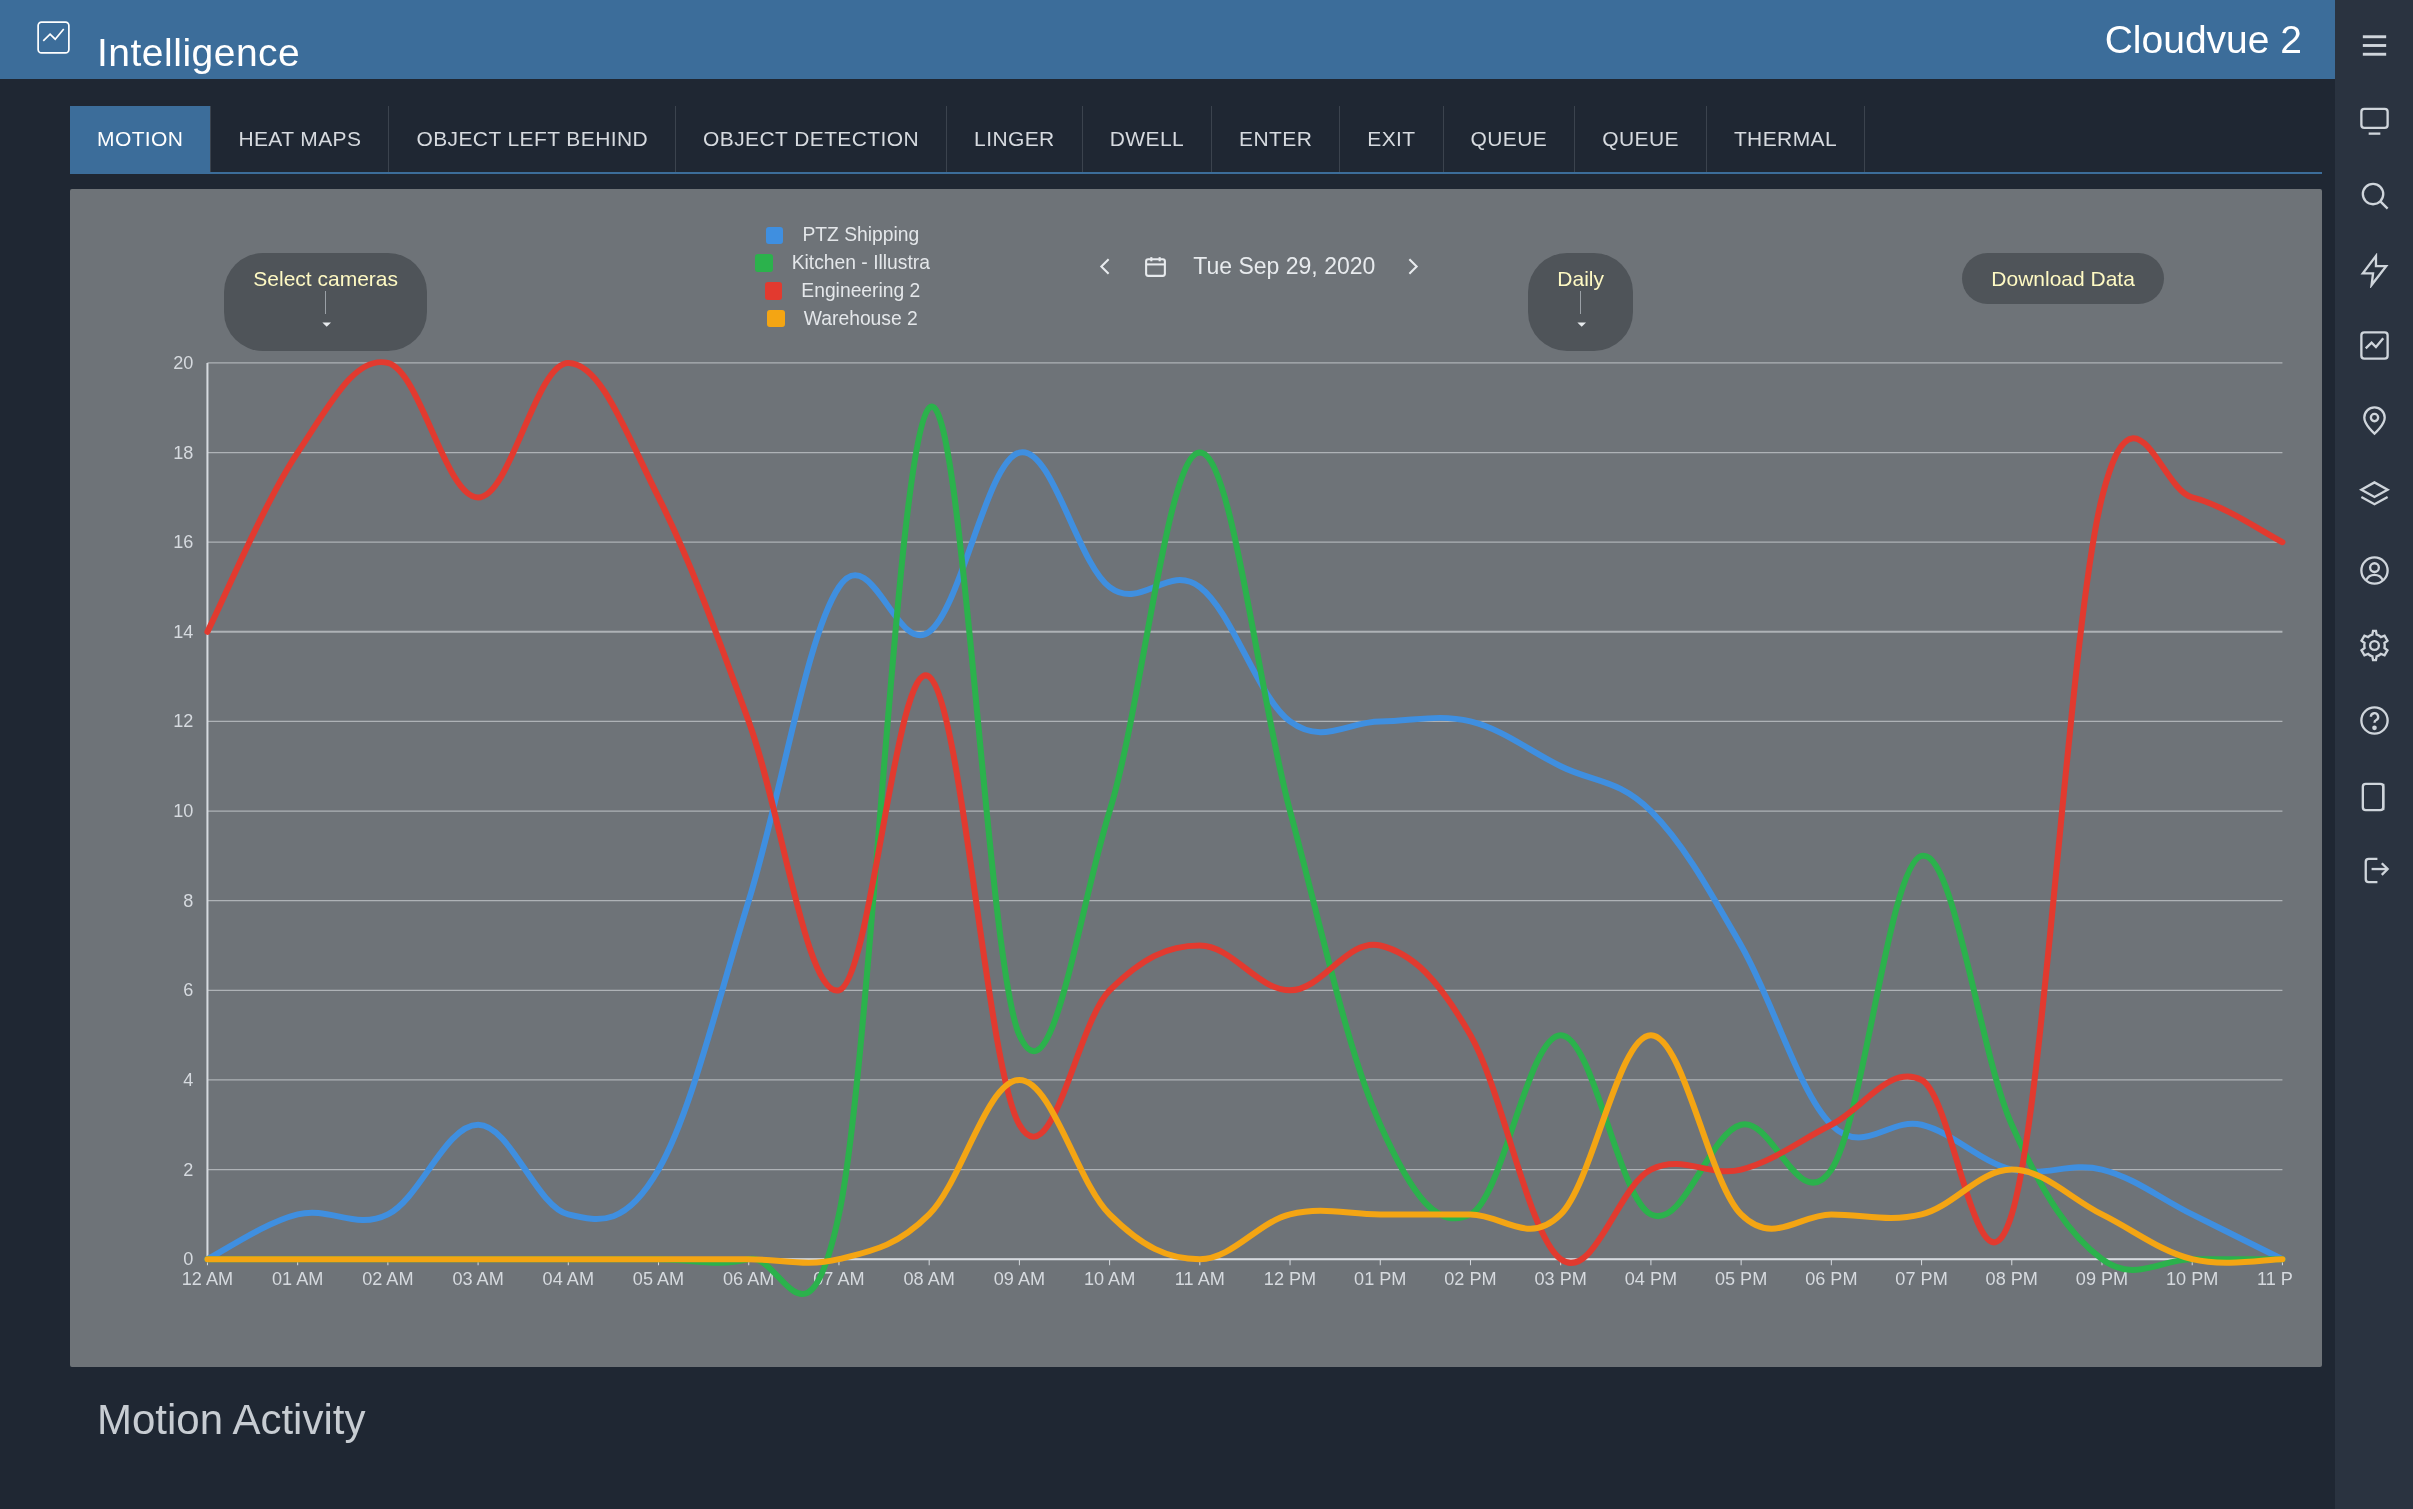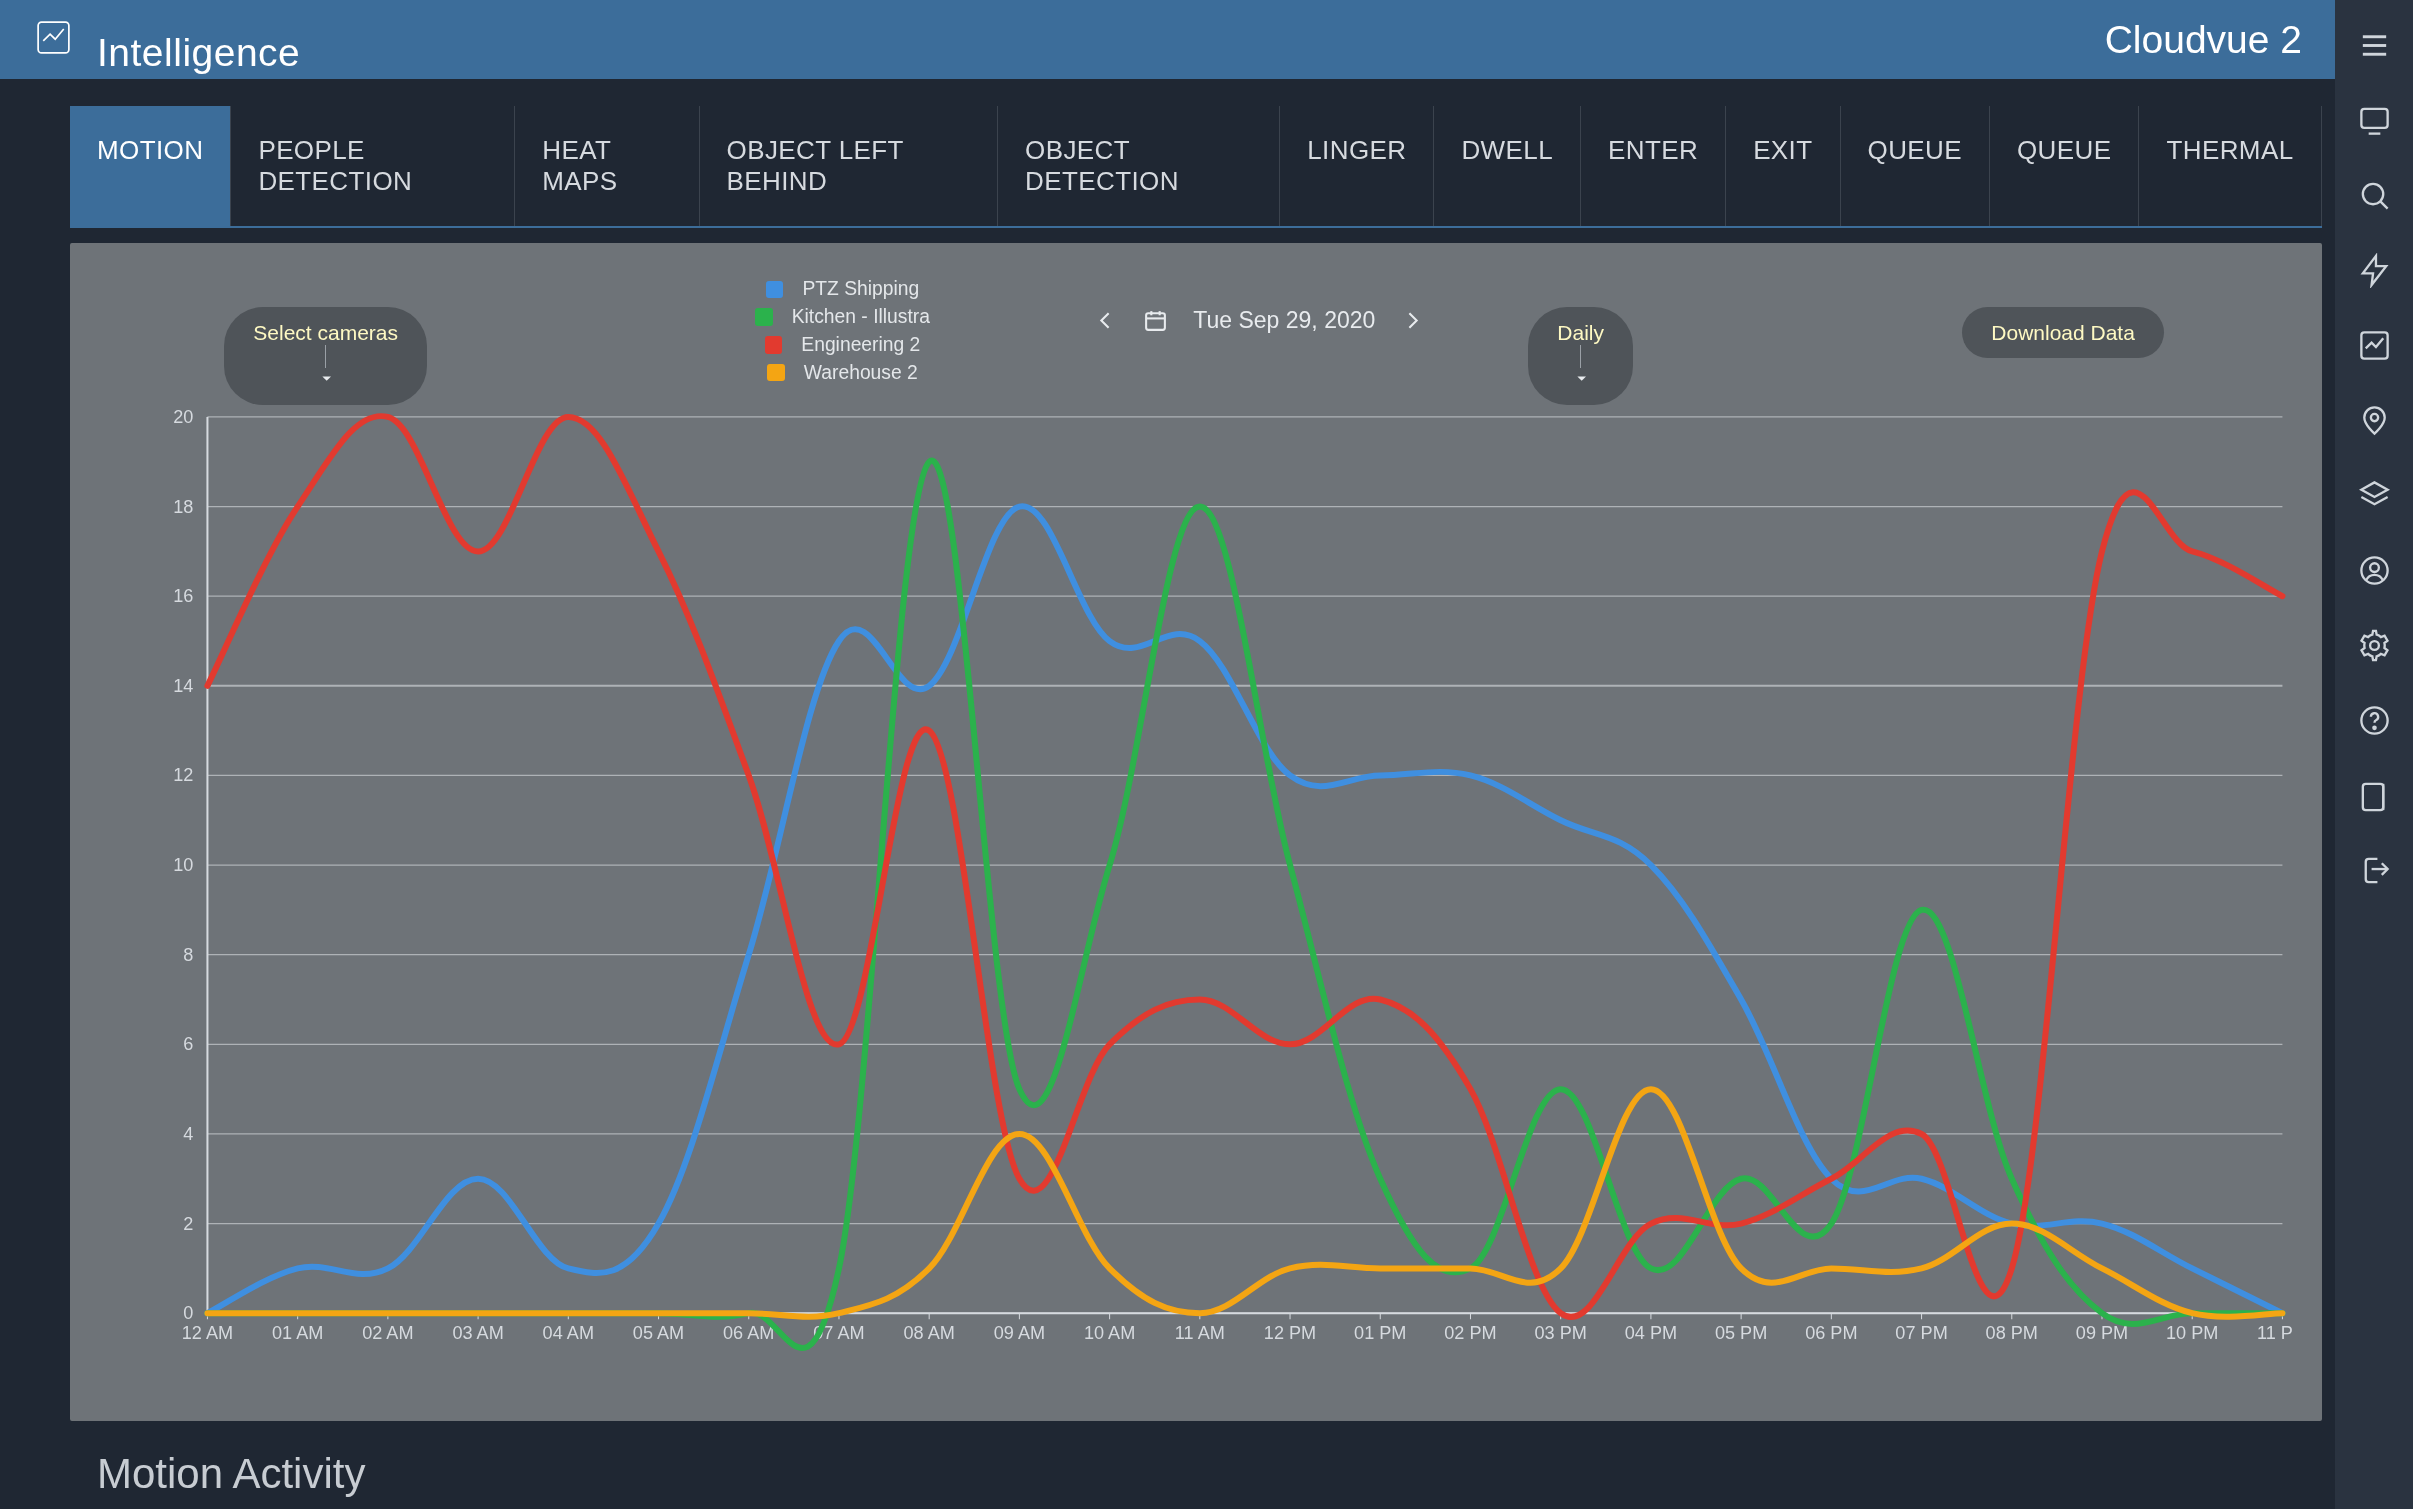--- a/index.html
+++ b/index.html
@@ -25,21 +25,21 @@
   .topbar { height:79px; background:var(--blue-bar); display:flex; align-items:center; color:#fff; padding:0 33px; }
   .topbar .left { display:flex; align-items:center; gap:23px; }
   .topbar .left svg { width:41px; height:41px; stroke:#fff; fill:none; }
   .topbar .title { font-size:39px; font-weight:300; letter-spacing:0.5px;margin-top:26px; }
   .topbar .brand { margin-left:auto; font-size:39px; font-weight:300; }
 
   
   .workspace { flex:1; background:var(--dark); padding:27px 13.5px 0 70px; display:flex; flex-direction:column; }
 
   .tabs { display:flex; border-bottom:1px solid #3b4450; }
-  .tab { padding:29px 27px; font-size:26px; color:#d6dadf; border-right:1px solid #3b434e; cursor:pointer; letter-spacing:0.4px; }
+  .tab { padding:21px 27px; font-size:21px; color:#d6dadf; border-right:1px solid #3b434e; cursor:pointer; letter-spacing:0.4px; }
   .tab.active { background:var(--tab-active); color:#fff; }
   .tabs { border-bottom:2.9px solid var(--tab-active); }
 
   .chart-panel { margin-top:15.4px; background:var(--panel); border-radius:1.9px; padding:35px 19.3px 29px 19.3px; position:relative; height:1178px; }
 
   
   .controls { display:flex; align-items:flex-start; position:relative; height:116px; }
   .pill { background:var(--pill); color:#fef9c3; font-size:21px; border-radius:39px; padding:13.5px 29px; display:inline-flex; align-items:center; cursor:pointer;flex-direction:column; }
   .pill .divider { width:1px; height:23px; background:#9aa0a6; margin:0 15.4px; }
   .pill .caret { display:inline-block; margin-left:1.9px; }
@@ -83,21 +83,20 @@
         </span>
         <span class="title">Intelligence</span>
       </div>
       <span class="brand">Cloudvue 2</span>
     </div>
 
     <div class="workspace">
 
       <div class="tabs" id="tab-bar">
           <div class="tab active">MOTION</div>
-          <div class="tab">PEOPLE DETECTION</div>
           <div class="tab">HEAT MAPS</div>
           <div class="tab">OBJECT LEFT BEHIND</div>
           <div class="tab">OBJECT DETECTION</div>
           <div class="tab">LINGER</div>
           <div class="tab">DWELL</div>
           <div class="tab">ENTER</div>
           <div class="tab">EXIT</div>
           <div class="tab">QUEUE</div>
           <div class="tab">QUEUE</div>
           <div class="tab">THERMAL</div>

